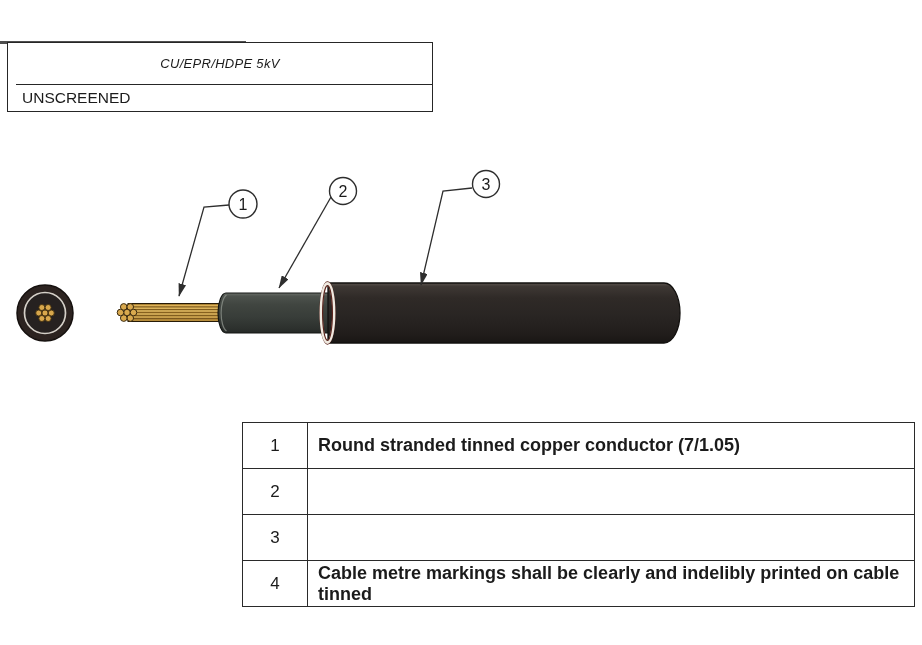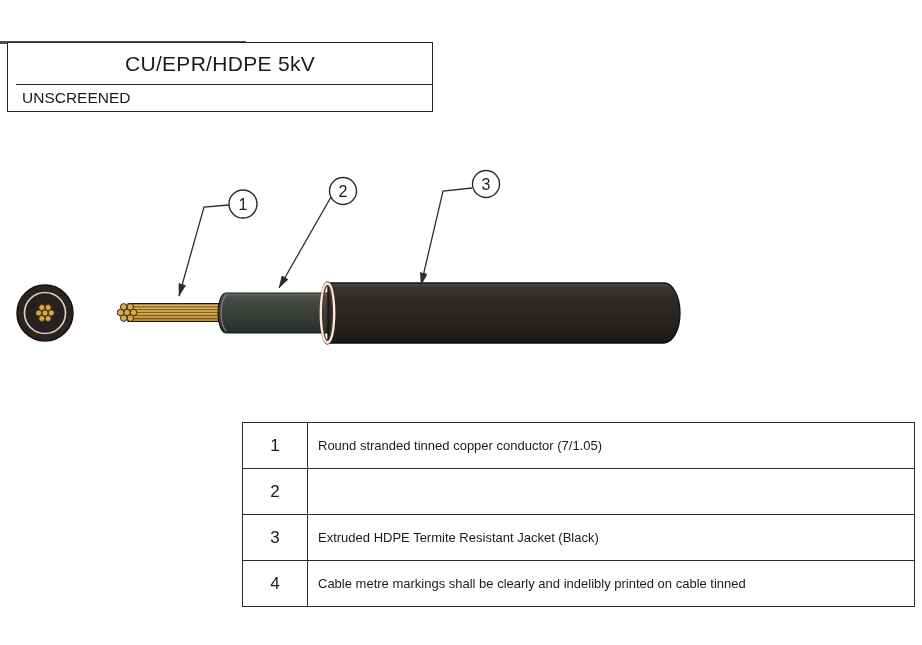--- a/index.html
+++ b/index.html
@@ -4,29 +4,29 @@
 <style>
   html,body{margin:0;padding:0;background:#ffffff;}
   body{font-family:"Liberation Sans", sans-serif;color:#1b1b1b;}
   .canvas{position:relative;width:922px;height:645px;background:#ffffff;overflow:hidden;}
 
   
   .top-line{position:absolute;left:0;top:41px;width:246px;height:3px;background:#4f4f4f;}
 
   
   .title-block{position:absolute;left:7px;top:42px;width:426px;border:1.6px solid #262626;box-sizing:border-box;background:#fff;}
-  .tb-title{height:41px;display:flex;align-items:center;justify-content:center;font-size:21px;letter-spacing:.3px;}
+  .tb-title{height:41px;display:flex;align-items:center;justify-content:center;font-size:13px;letter-spacing:.3px;font-style:italic;}
   .tb-row{height:26px;display:flex;align-items:center;padding-left:6px;font-size:15.5px;border-top:1.4px solid #262626;white-space:pre;margin-left:8px;}
 
   
   .parts-table{position:absolute;left:242px;top:422px;width:673px;border:1.6px solid #2a2a2a;box-sizing:border-box;background:#fff;}
   .pt-row{display:flex;height:45px;border-top:1.4px solid #2a2a2a;}
   .pt-row:first-child{border-top:none;}
   .pt-num{width:64px;flex:0 0 64px;display:flex;align-items:center;justify-content:center;font-size:17px;border-right:1.4px solid #2a2a2a;}
-  .pt-desc{flex:1;display:flex;align-items:center;padding-left:10px;font-size:13px;}
+  .pt-desc{flex:1;display:flex;align-items:center;padding-left:10px;font-size:18px;font-weight:bold;}
 
   .diagram-svg{position:absolute;left:0;top:155px;}
   .callout-num{font-size:16px;fill:#1b1b1b;}
 </style>
 </head>
 <body>
 
 <div class="canvas">
 
   <div class="top-line"></div>
@@ -130,21 +130,20 @@
   <div class="parts-table">
     <div class="pt-row">
       <div class="pt-num">1</div>
       <div class="pt-desc">Round stranded tinned copper conductor (7/1.05)</div>
     </div>
     <div class="pt-row">
       <div class="pt-num">2</div>
     </div>
     <div class="pt-row">
       <div class="pt-num">3</div>
-      <div class="pt-desc">Extruded HDPE Termite Resistant Jacket (Black)</div>
     </div>
     <div class="pt-row">
       <div class="pt-num">4</div>
       <div class="pt-desc">Cable metre markings shall be clearly and indelibly printed on cable tinned</div>
     </div>
   </div>
 
 </div>
 
 </body></html>

